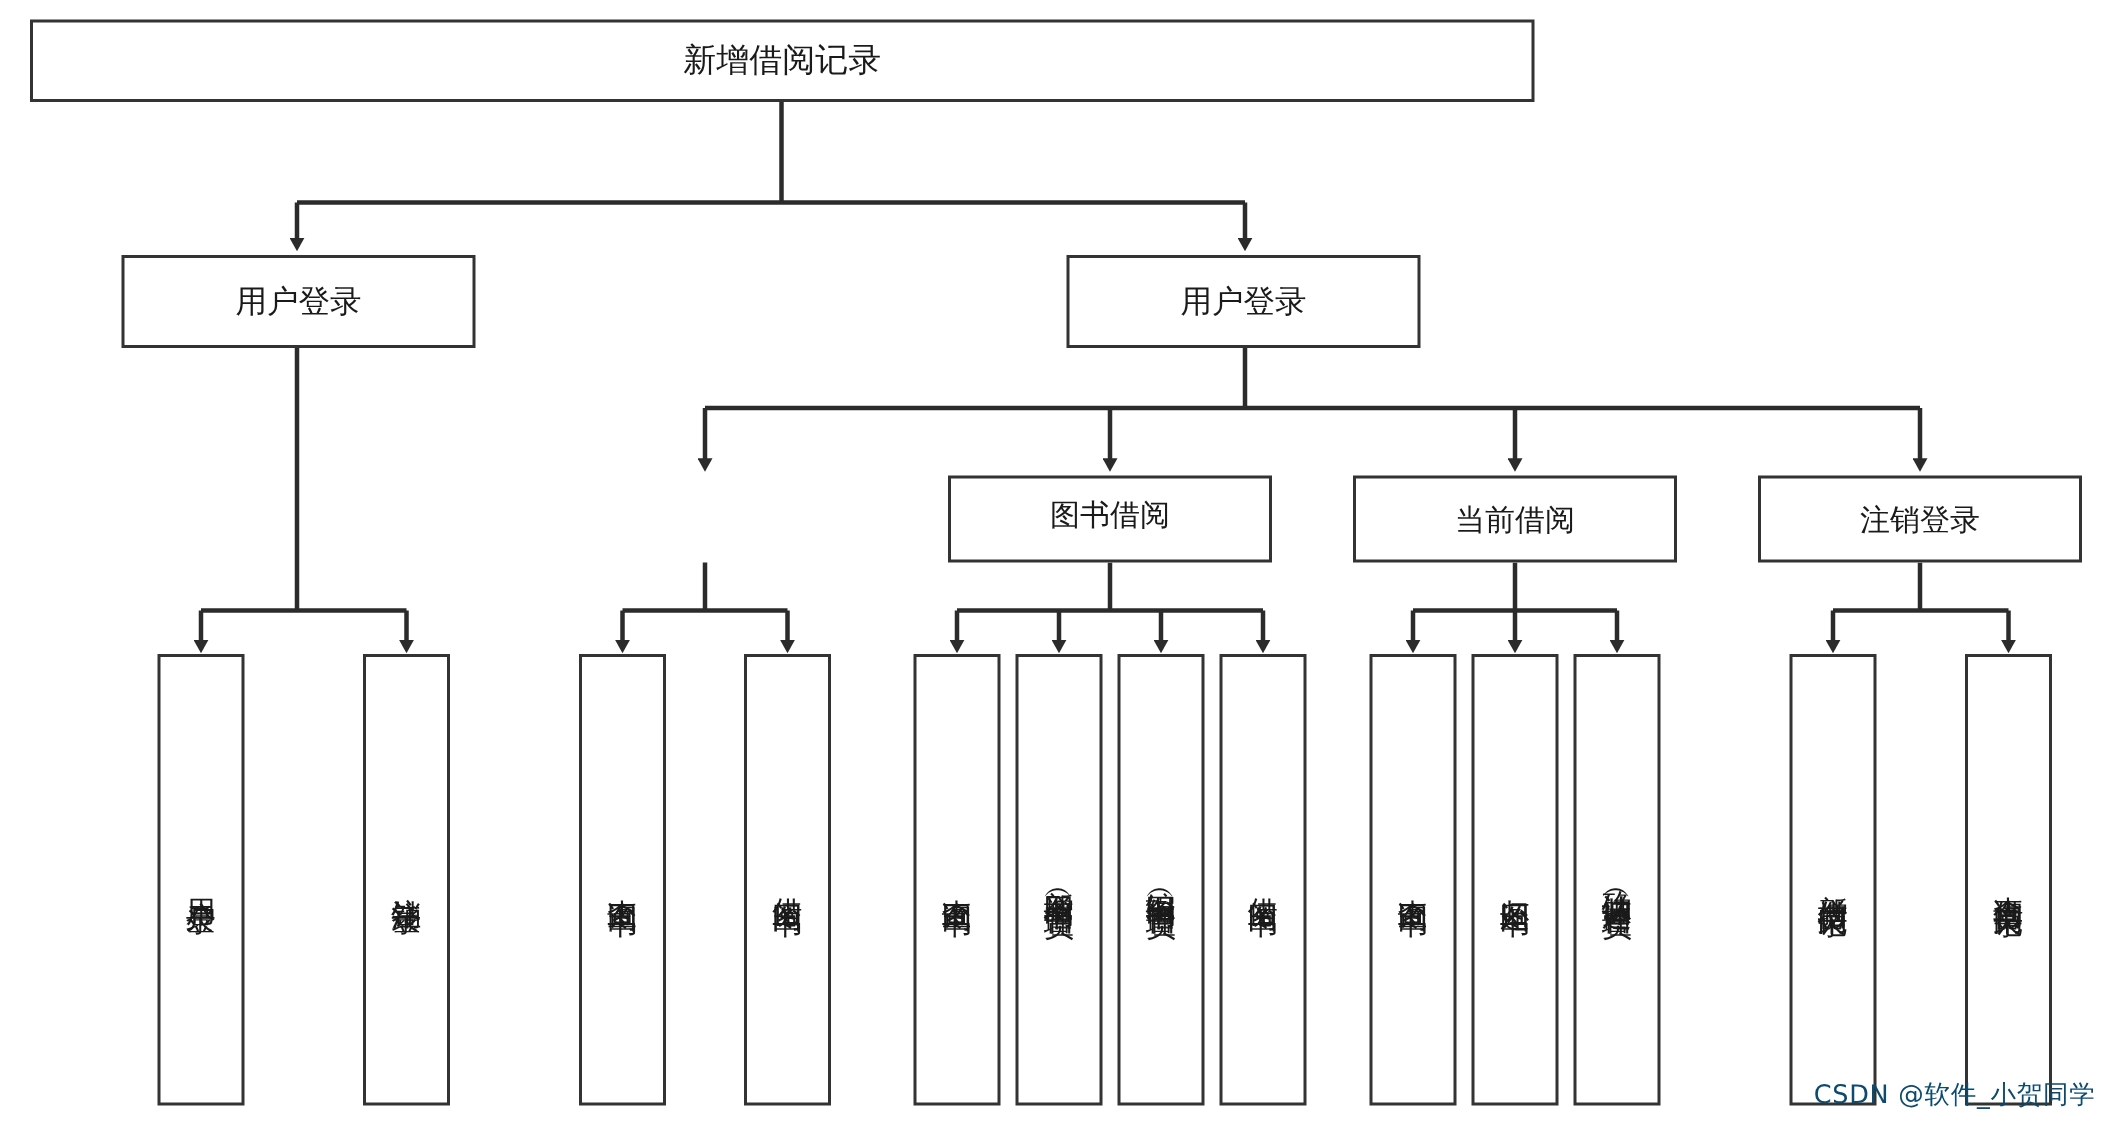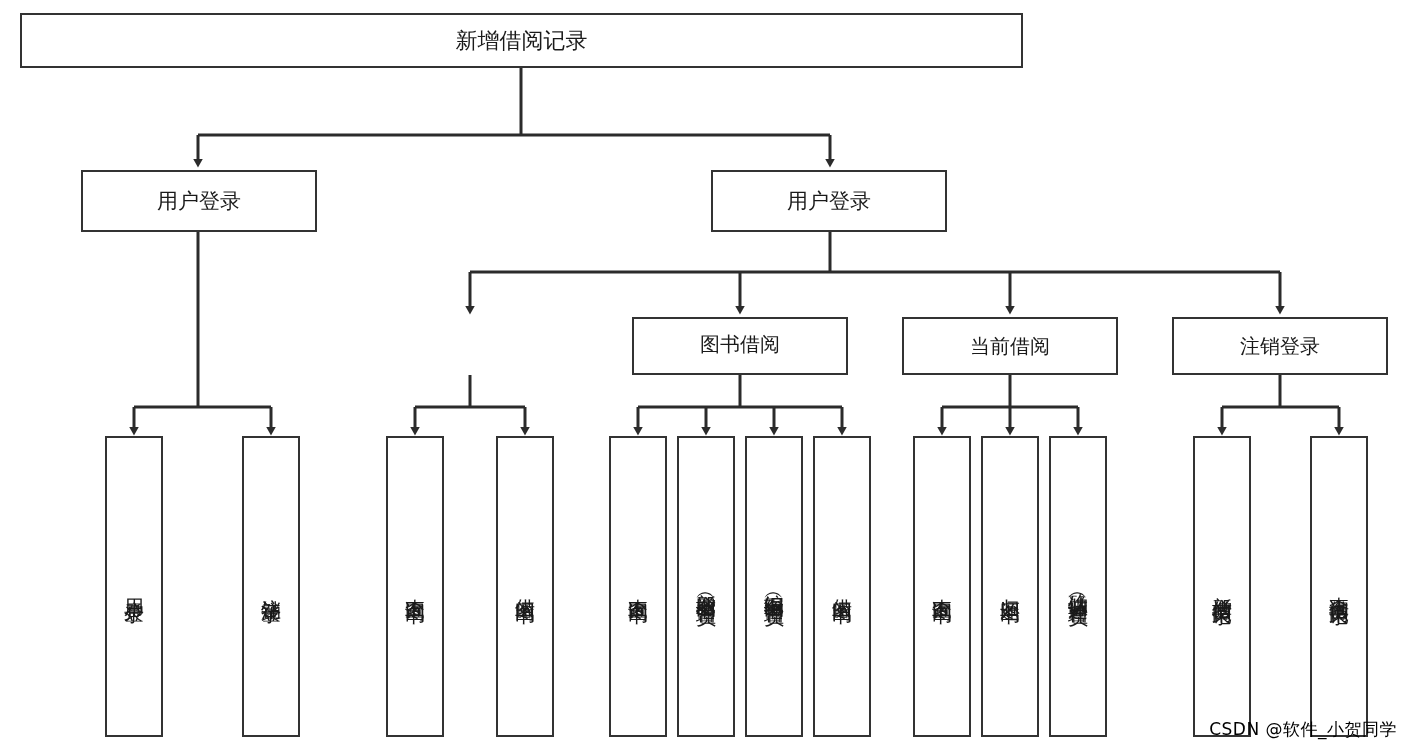--- a/index.html
+++ b/index.html
@@ -58,21 +58,21 @@
     letter-spacing: 2px;
     white-space: normal;
     max-height: 290px;
     text-align: center;
   }
   #watermark {
     position: absolute;
     right: 8px;
     bottom: 6px;
     font-size: 17px;
-    color: #000000;
+    color: #0c4a6e;
     letter-spacing: 0.5px;
     white-space: nowrap;
   }
 </style>
 </head>
 <body>
 
 <div id="canvas">
 
   <svg class="edges" viewBox="0 0 1405 747" xmlns="http://www.w3.org/2000/svg">

